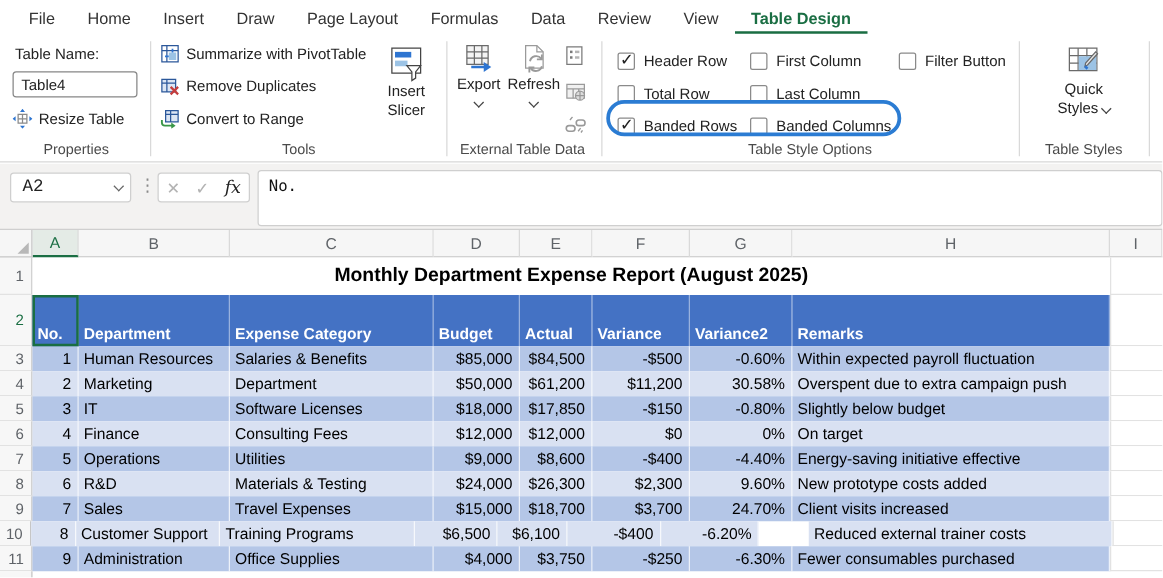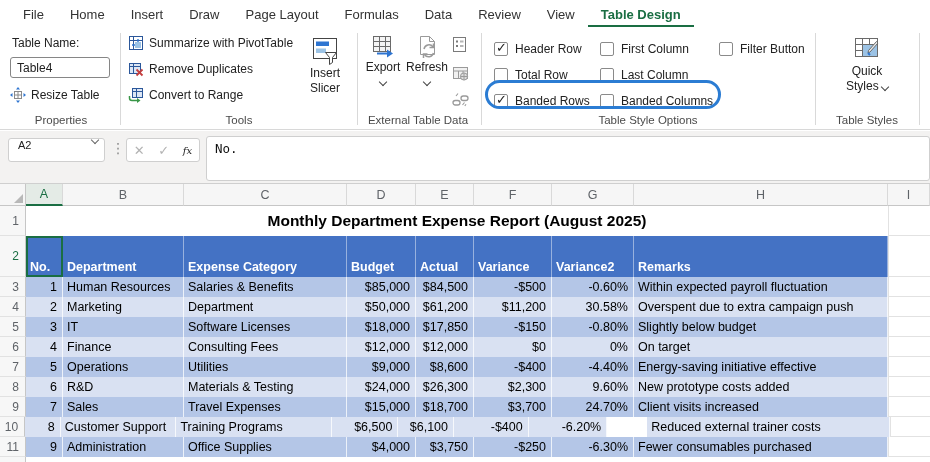--- a/index.html
+++ b/index.html
@@ -40,26 +40,26 @@
   .cbrow { display:flex; align-items:center; gap:7px; height:26px; font-size:12px; color:#222; white-space:nowrap; }
   .cb { width:14px; height:14px; border:1px solid #8a8a8a; border-radius:2px; background:#fff; position:relative; flex:none; }
   .cb.checked::after { content:"✓"; position:absolute; left:1px; top:-3px; font-size:13px; color:#222; }
   #ring { position:absolute; left:485px; top:52px; width:236px; height:29px; border:3.5px solid var(--highlight-ring); border-radius:15px; }
 
   
   #quick-styles { left:822px; top:6px; width:90px; }
 
   
   #fbar { position:absolute; top:131px; left:0; width:930px; height:53px; background:#f3f2f1; border-bottom:1px solid #cfcfcf; }
-  #namebox { position:absolute; left:8px; top:7px; width:97px; height:24px; background:#fff; border:1px solid #cfcfcf; border-radius:3px; display:flex; align-items:flex-start; font-size:11px; color:#222; padding:0 6px 0 9px; }
+  #namebox { position:absolute; left:8px; top:7px; width:97px; height:24px; background:#fff; border:1px solid #cfcfcf; border-radius:3px; display:flex; align-items:center; font-size:14px; color:#222; padding:0 6px 0 9px;font-family:Liberation Mono, monospace; }
   #namebox .chev { margin-left:auto; border-color:#666; }
   #fdots { position:absolute; left:111px; top:9px; color:#8a8a8a; font-size:14px; letter-spacing:0; }
   #fxbox { position:absolute; left:126px; top:7px; width:74px; height:24px; background:#fff; border:1px solid #cfcfcf; border-radius:3px; display:flex; align-items:center; justify-content:space-around; }
   .fgray { color:#b3b3b3; font-size:13px; }
-  #fx-glyph { font-family:"DejaVu Serif", serif; font-style:italic; font-size:10px; color:#222; }
+  #fx-glyph { font-family:"DejaVu Serif", serif; font-style:italic; font-size:14px; color:#222; }
   #formulabox { position:absolute; left:206px; top:5px; width:724px; height:45px; background:#fff; border:1px solid #cfcfcf; border-radius:3px; font-family:"DejaVu Sans Mono", monospace; font-size:12.5px; color:#111; padding:4px 8px; }
 
   
   #sheet { position:absolute; top:184px; left:0; width:930px; height:278px; background:#fff; }
   .hrow { display:flex; }
   .colh-row { height:22px; }
   .corner { width:26px; height:22px; background:#f6f6f6; border-right:1px solid #c6c6c6; border-bottom:1px solid #c6c6c6; position:relative; }
   .corner::after { content:""; position:absolute; right:2px; bottom:2px; border-left:9px solid transparent; border-bottom:9px solid #b8b8b8; }
   .colh { height:22px; background:#f6f6f6; border-right:1px solid #d9d9d9; border-bottom:1px solid #c6c6c6; font-size:12.5px; color:#5f6368; display:flex; align-items:center; justify-content:center; }
   .colh.sel { background:#e4ebe6; color:var(--accent-green); border-bottom:2px solid var(--accent-green); }

